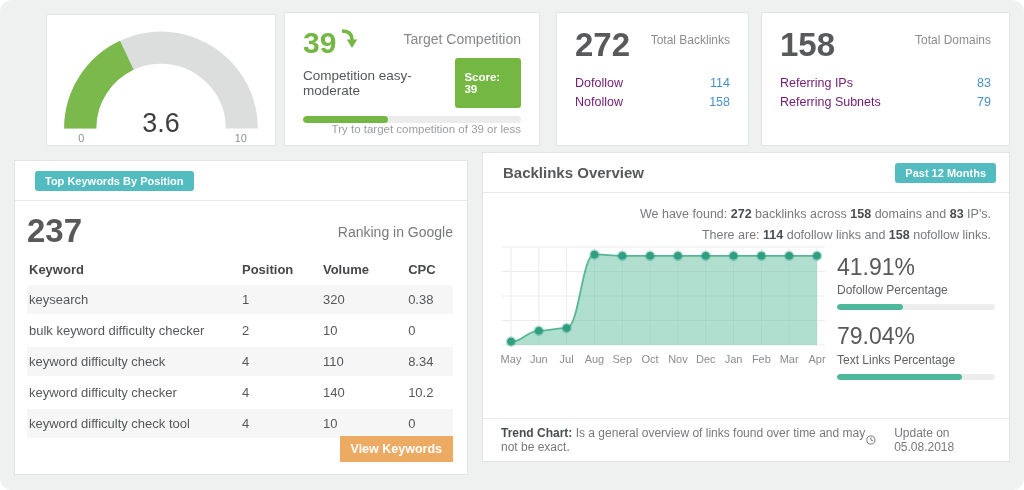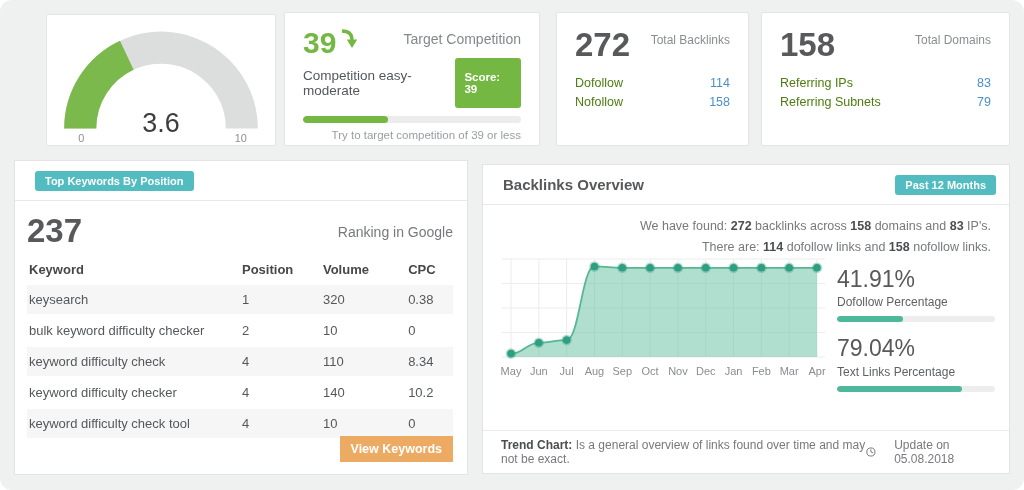--- a/index.html
+++ b/index.html
@@ -10,35 +10,35 @@
   .comp-card{left:284px;top:12px;width:256px;height:134px;padding:15px 18px 13px;display:flex;flex-direction:column;}
   .comp-top{display:flex;justify-content:space-between;align-items:flex-start;}
   .comp-score{display:flex;align-items:flex-start;gap:5px;font-size:30px;font-weight:700;color:#74b843;line-height:1;}
   .comp-title{font-size:14px;color:#85888b;margin-top:3px;}
   .comp-mid{margin-top:auto;}
   .comp-label-row{display:flex;justify-content:space-between;align-items:center;}
   .comp-label{font-size:13.5px;color:#55585a;}
   .badge-green{background:#74b843;color:#fff;font-size:11.5px;font-weight:700;padding:13px 9px;border-radius:3px;}
   .comp-bar{height:7px;background:#ececec;border-radius:4px;margin-top:8px;overflow:hidden;}
   .comp-bar i{display:block;height:100%;background:#74b843;border-radius:4px;}
-  .comp-hint{font-size:11.5px;color:#9a9da0;text-align:right;margin-top:6px;}
+  .comp-hint{font-size:11.5px;color:#9a9da0;text-align:right;margin-top:0;}
   .stat-card{padding:15px 18px;}
   .backlinks-card{left:556px;top:12px;width:193px;height:134px;}
   .domains-card{left:761px;top:12px;width:249px;height:134px;}
   .stat-top{display:flex;justify-content:space-between;align-items:flex-start;}
   .stat-big{font-size:33px;font-weight:600;color:#58595b;line-height:1;}
   .stat-title{font-size:12px;color:#8a8d90;margin-top:5px;}
   .stat-rows{margin-top:13px;}
   .stat-row{display:flex;justify-content:space-between;font-size:12.5px;line-height:1.5;}
-  .stat-row-label{color:#4d7c0f;}
+  .stat-row-label{color:#701a75;}
   .stat-row-value{color:#4a90c6;cursor:pointer;}
   
   .panel{position:absolute;background:#fff;border:1px solid #e2e3e3;box-sizing:border-box;}
   .organic-panel{left:14px;top:160px;width:454px;height:315px;}
-  .backlinks-panel{left:482px;top:164px;width:528px;height:310px;}
+  .backlinks-panel{left:482px;top:152px;width:528px;height:310px;}
   .panel-header{height:40px;display:flex;align-items:center;justify-content:space-between;padding:0 13px 0 20px;border-bottom:1px solid #e7e8e8;box-sizing:border-box;}
   .panel-title{font-size:15px;font-weight:700;color:#56585a;}
   .badge-teal{background:#52bcc0;color:#fff;font-size:11px;font-weight:700;padding:4px 10px;border-radius:3px;border:none;cursor:pointer;font-family:inherit;}
   .organic-body{position:relative;height:273px;padding:10px 14px 0 12px;box-sizing:border-box;}
   .count-row{display:flex;justify-content:space-between;align-items:flex-start;}
   .count-big{font-size:33px;font-weight:600;color:#58595b;line-height:1.2;}
   .count-label{font-size:14px;color:#77797b;margin-top:13px;}
   table{border-collapse:separate;border-spacing:0 2px;width:100%;margin-top:3px;}
   th{text-align:left;font-size:13px;font-weight:700;color:#454749;padding:6px 2px;}
   td{font-size:13px;color:#55585a;padding:7px 2px;}

